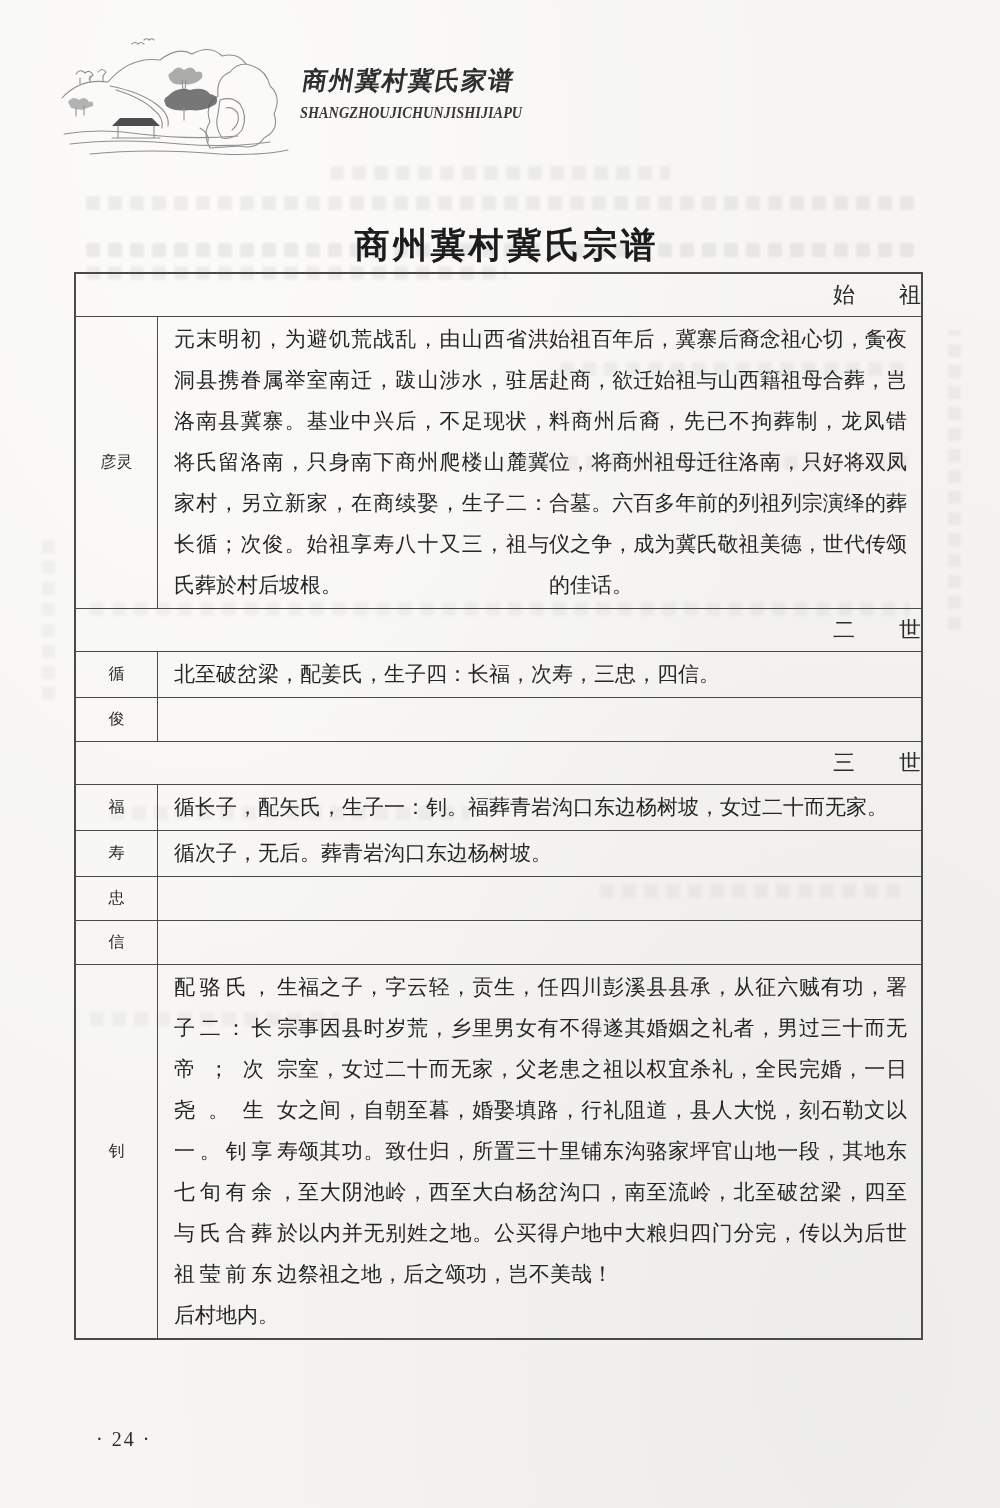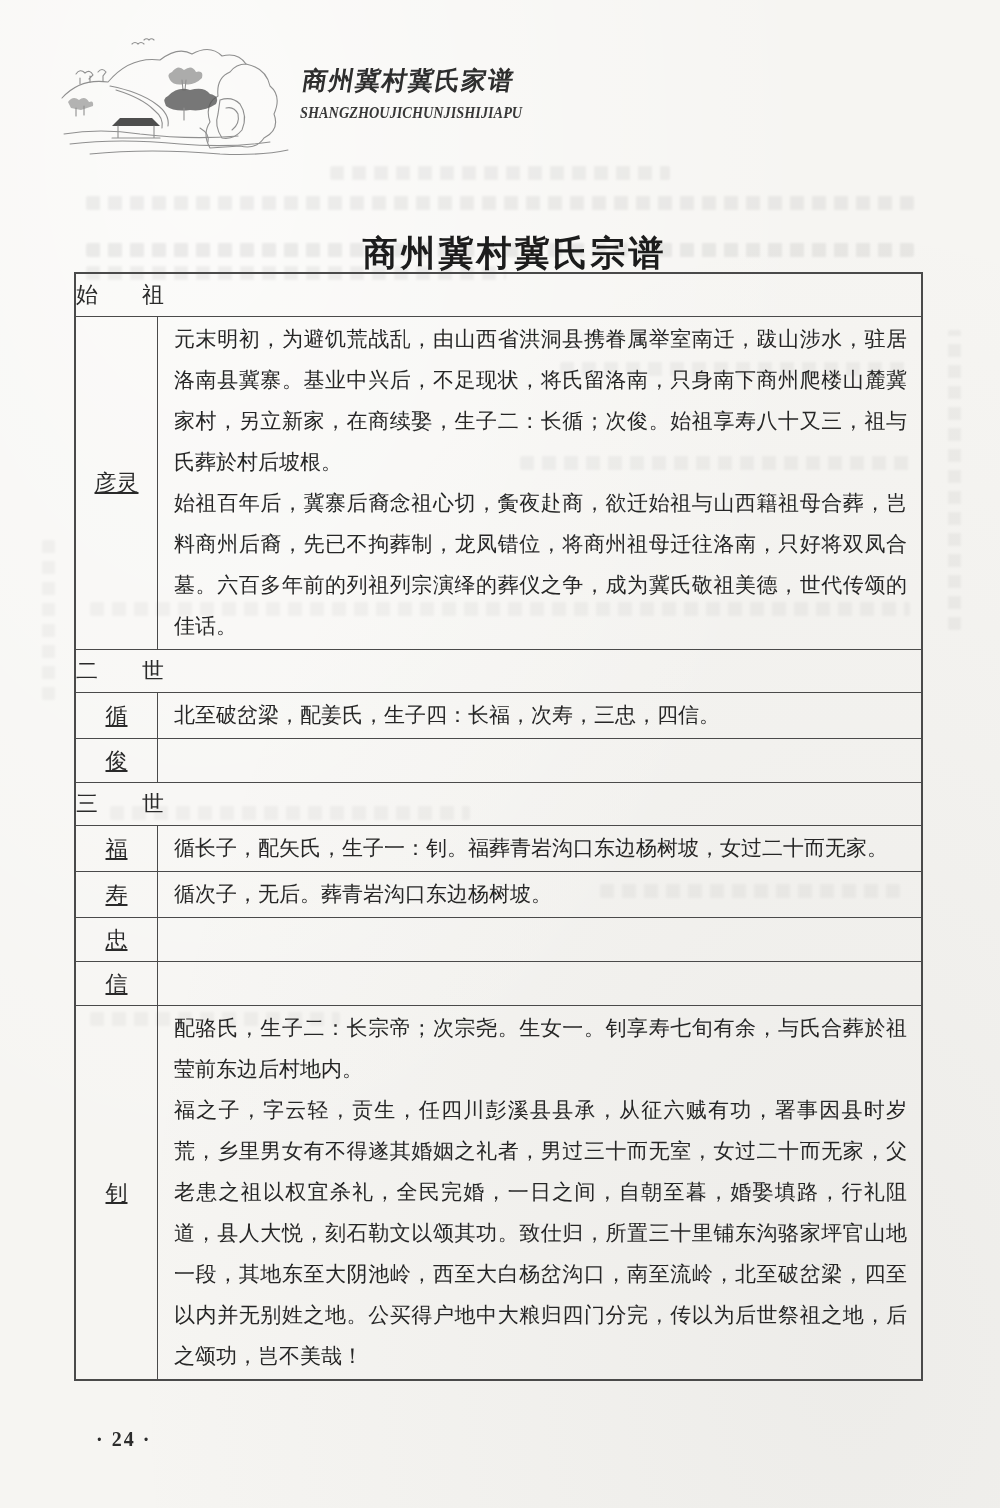--- a/index.html
+++ b/index.html
@@ -39,50 +39,50 @@
   .book-title{
     font-size:25px;font-weight:bold;letter-spacing:1.5px;
     transform:skewX(-9deg);transform-origin:left bottom;color:#2e2e2e;
   }
   .book-pinyin{
     margin-top:6px;font-size:17px;font-weight:bold;font-style:italic;
     transform:scaleX(.84);transform-origin:left;letter-spacing:0;color:#383838;
     white-space:nowrap;
   }
   .main-title{
-    position:absolute;left:74px;width:849px;top:214px;margin:16px;
+    position:absolute;left:74px;width:849px;top:214px;margin:8px;
     text-align:center;font-size:35px;font-weight:bold;letter-spacing:3px;color:#1c1c1c;
   }
   
   .gen-table{
     position:absolute;left:74px;top:272px;width:849px;box-sizing:border-box;
     border:2px solid var(--border);background:transparent;
   }
   .t-row{display:flex;border-top:1.5px solid var(--border);}
   .t-row:first-child{border-top:none;}
   .t-gen-row{min-height:42px;align-items:center;}
   .t-gen-cell{
-    flex:1;text-align:left;font-size:22px;color:#2a2a2a;padding:4px 0;
+    flex:1;text-align:right;font-size:22px;color:#2a2a2a;padding:4px 0;
   }
   .t-entry-row{min-height:43px;}
   .t-name{
     flex:0 0 81px;width:81px;border-right:1.5px solid var(--border);
     display:flex;align-items:center;justify-content:center;
-    font-size:22px;color:#2a2a2a;text-decoration:underline;
+    font-size:16px;color:#2a2a2a;
   }
   .t-text{
-    flex:1;display:flex;flex-direction:column;justify-content:flex-start;
+    flex:1;display:flex;justify-content:flex-start;
     padding:2px 14px 2px 16px;font-size:21px;line-height:41px;color:#262626;
     text-align:justify;
   }
   .t-text p{margin:0;}
   
   .page-number{
     position:absolute;left:96px;top:1428px;
-    font-size:20px;font-weight:bold;letter-spacing:2px;color:#2c2c2c;
+    font-size:20px;font-weight:normal;letter-spacing:2px;color:#2c2c2c;
   }
 </style>
 </head>
 <body>
 
 <div class="page">
 
   <div class="smudge" style="left:330px;top:166px;width:340px;"></div>
   <div class="smudge" style="left:86px;top:196px;width:828px;opacity:.08;"></div>
   <div class="smudge" style="left:86px;top:243px;width:828px;opacity:.09;"></div>

